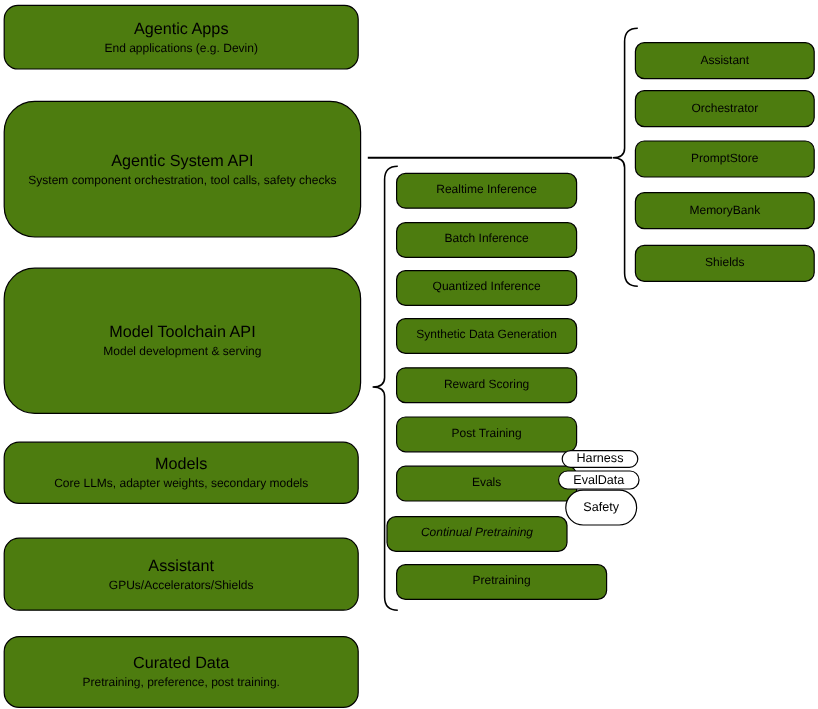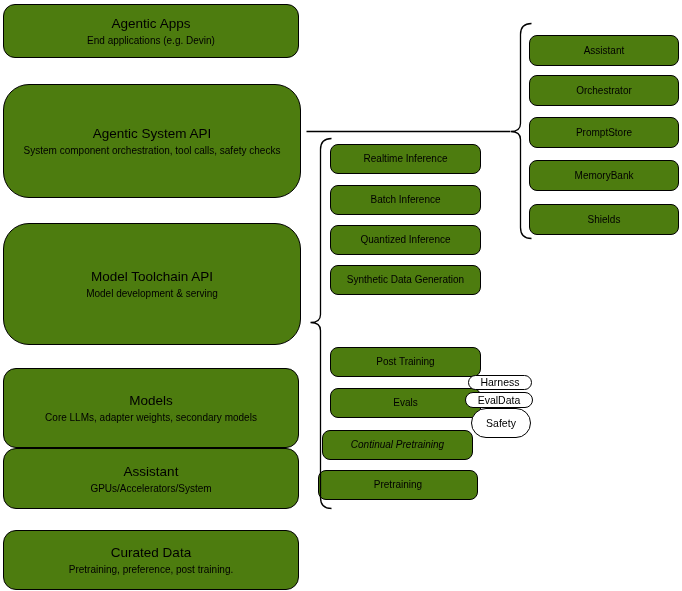--- a/index.html
+++ b/index.html
@@ -85,57 +85,60 @@
   <div class="node lbox" style="left:3px; top:84px; width:298px; height:114px; border-radius:26px;">
     <div class="title">Agentic System API</div>
     <div class="subtitle">System component orchestration, tool calls, safety checks</div>
   </div>
 
   <div class="node lbox" style="left:3px; top:223px; width:298px; height:122px; border-radius:26px;">
     <div class="title">Model Toolchain API</div>
     <div class="subtitle">Model development &amp; serving</div>
   </div>
 
-  <div class="node lbox" style="left:3px; top:368px; width:296px; height:80px; border-radius:13px;">
+  <div class="node lbox" style="left:3px; top:368px; width:296px; height:52px; border-radius:13px;">
     <div class="title">Models</div>
     <div class="subtitle">Core LLMs, adapter weights, secondary models</div>
   </div>
 
   <div class="node lbox" style="left:3px; top:448px; width:296px; height:61px; border-radius:13px;">
     <div class="title">Assistant</div>
-    <div class="subtitle">GPUs/Accelerators/System</div>
+    <div class="subtitle">GPUs/Accelerators/Shields</div>
   </div>
 
   <div class="node lbox" style="left:3px; top:530px; width:296px; height:60px; border-radius:13px;">
     <div class="title">Curated Data</div>
     <div class="subtitle">Pretraining, preference, post training.</div>
   </div>
 
   <div class="node mbox" style="left:330px; top:144px; width:151px; height:30px; border-radius:8px;">
     <span>Realtime Inference</span>
   </div>
   <div class="node mbox" style="left:330px; top:185px; width:151px; height:30px; border-radius:8px;">
     <span>Batch Inference</span>
   </div>
   <div class="node mbox" style="left:330px; top:225px; width:151px; height:30px; border-radius:8px;">
     <span>Quantized Inference</span>
   </div>
   <div class="node mbox" style="left:330px; top:265px; width:151px; height:30px; border-radius:8px;">
     <span>Synthetic Data Generation</span>
   </div>
+  <div class="node mbox" style="left:330px; top:306px; width:151px; height:30px; border-radius:8px;">
+    <span>Reward Scoring</span>
+  </div>
   <div class="node mbox" style="left:330px; top:347px; width:151px; height:30px; border-radius:8px;">
     <span>Post Training</span>
   </div>
   <div class="node mbox" style="left:330px; top:388px; width:151px; height:30px; border-radius:8px;">
     <span>Evals</span>
   </div>
   <div class="node mbox" style="left:322px; top:430px; width:151px; height:30px; border-radius:8px;font-style:italic;">
     <span>Continual Pretraining</span>
   </div>
-  <div class="node mbox" style="left:318px; top:470px; width:160px; height:30px; border-radius:8px;">
+  <div class="node mbox" style="left:330px; top:470px; width:176px; height:30px; border-radius:8px;">
     <span>Pretraining</span>
   </div>
 
   <div class="pill" style="left:468px; top:375px; width:64px; height:15px;">
     <span>Harness</span>
   </div>
   <div class="pill" style="left:465px; top:392px; width:68px; height:16px;">
     <span>EvalData</span>
   </div>
   <div class="pill" style="left:471px; top:408px; width:60px; height:30px;">

